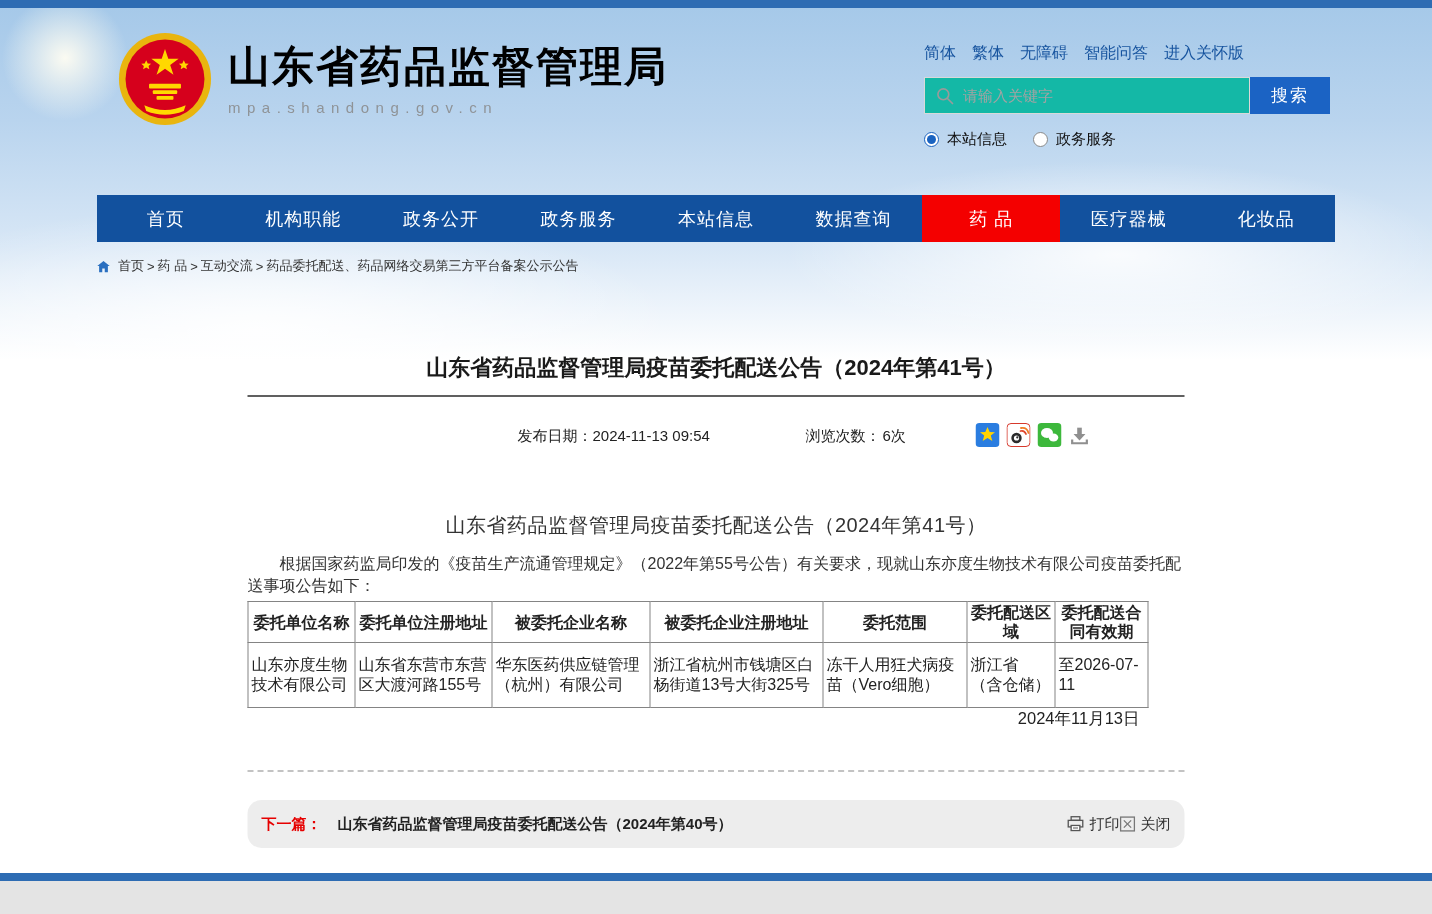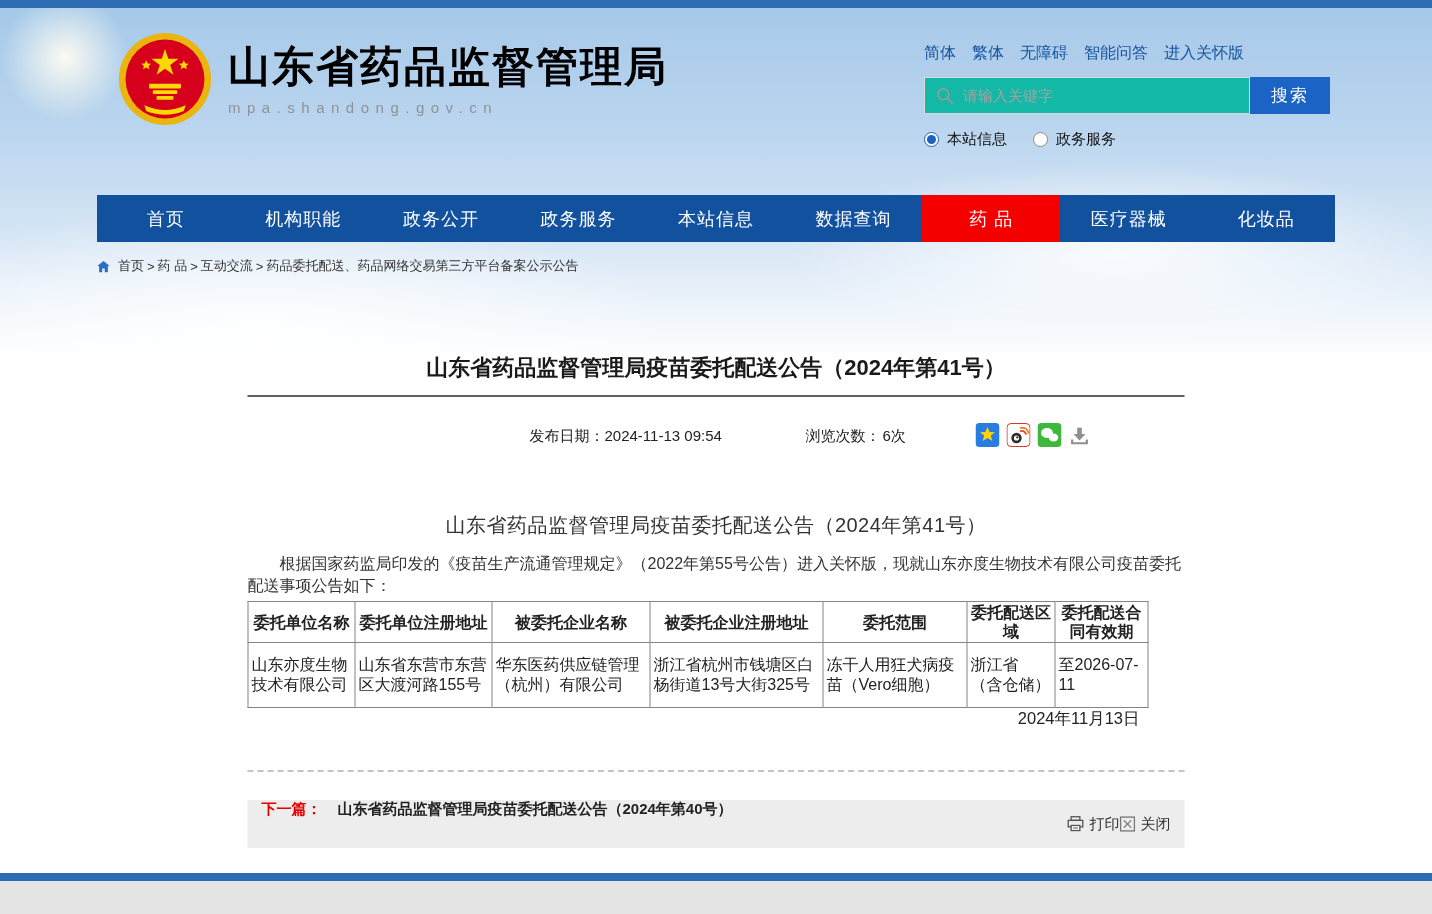--- a/index.html
+++ b/index.html
@@ -52,38 +52,38 @@
   .nav a { flex:1; color:#fff; font-size:18px; display:flex; align-items:center; justify-content:center; letter-spacing:1px; }
   .nav a.active { background:#f40000; }
 
   .breadcrumb { position:absolute; top:257px; left:96px; font-size:13px; color:#333; display:flex; align-items:center; gap:3px; white-space:nowrap; }
   .breadcrumb .home-icon { margin-right:4px; display:flex; }
 
   .main { position:absolute; top:283px; left:50%; transform:translateX(-50%); width:937px; }
   .article-title { margin-top:70px; text-align:center; font-size:22px; font-weight:bold; color:#1a1a1a; }
   .title-rule { margin-top:12px; border-bottom:2px solid #606060; }
   .meta-row { position:relative; height:27px; margin-top:26px; font-size:15px; color:#222; }
-  .meta-date { position:absolute; left:282px; top:4px;text-align:center; }
+  .meta-date { position:absolute; left:270px; top:4px;text-align:center; }
   .meta-views { position:absolute; left:558px; top:4px; }
   .meta-views .views-value { margin-left:2px; }
   .share { position:absolute; left:728px; top:0; display:flex; gap:7px; align-items:center; }
   .share span { display:flex; cursor:pointer; }
 
   .article-heading { margin-top:62px; text-align:center; font-size:20px; color:#333; font-weight:500; letter-spacing:0.5px; }
   .article-para { margin-top:14px; font-size:16px; line-height:22px; color:#333; text-indent:2em; }
 
   .notice-table { margin-top:4px; border-collapse:collapse; table-layout:fixed; width:900px; font-size:16px; color:#222; }
   .notice-table th, .notice-table td { border:1px solid #848484; }
   .notice-table th { font-weight:bold; padding:1px 2px; line-height:19px; text-align:center; }
   .notice-table td { padding:12px 3px; line-height:20px; text-align:left; vertical-align:middle; white-space:pre-line; }
 
   .date-line { text-align:right; padding-right:45px; font-size:16.5px; color:#222; }
   .dashed-rule { margin-top:40px; border-top:2px dashed #c3c3c3; }
 
-  .bottom-bar { margin-top:28px; height:48px; background:#ededed; display:flex; padding:0 14px; font-size:15px; }
+  .bottom-bar { margin-top:28px; height:48px; background:#ededed; display:flex; align-items:center; padding:0 14px; font-size:15px;border-radius:14px; }
   .prev-label { color:#e60000; font-weight:bold; }
   .prev-title { color:#222; font-weight:bold; margin-left:16px; }
   .bar-actions { margin-left:auto; display:flex; align-items:center; color:#333; }
   .bar-action { display:flex; align-items:center; gap:5px; cursor:pointer; }
 
   .footer { position:absolute; bottom:0; left:0; width:100%; }
   .footer-strip { height:8px; background:#2e6cb3; }
   .footer-gray { height:33px; background:#e4e4e4; }
 </style>
 </head>
@@ -211,21 +211,21 @@
         <svg width="22" height="24" viewBox="0 0 24 24">
           <rect x="9.5" y="4" width="5" height="8" fill="#8f8f8f"></rect>
           <polygon points="12,18 5.5,11 18.5,11" fill="#8f8f8f"></polygon>
           <path d="M4 17 V21 H20 V17" fill="none" stroke="#8f8f8f" stroke-width="2.4"></path>
         </svg>
       </span>
     </span>
   </div>
 
   <div class="article-heading" data-interactable="false">山东省药品监督管理局疫苗委托配送公告（2024年第41号）</div>
-  <div class="article-para" data-interactable="false">根据国家药监局印发的《疫苗生产流通管理规定》（2022年第55号公告）进入关怀版，现就山东亦度生物技术有限公司疫苗委托配送事项公告如下：</div>
+  <div class="article-para" data-interactable="false">根据国家药监局印发的《疫苗生产流通管理规定》（2022年第55号公告）有关要求，现就山东亦度生物技术有限公司疫苗委托配送事项公告如下：</div>
 
   <table class="notice-table" data-interactable="false">
     <colgroup>
       <col style="width:107px">
         <col style="width:137px">
         <col style="width:158px">
       <col style="width:173px">
         <col style="width:144px">
         <col style="width:88px">
         <col style="width:93px">

